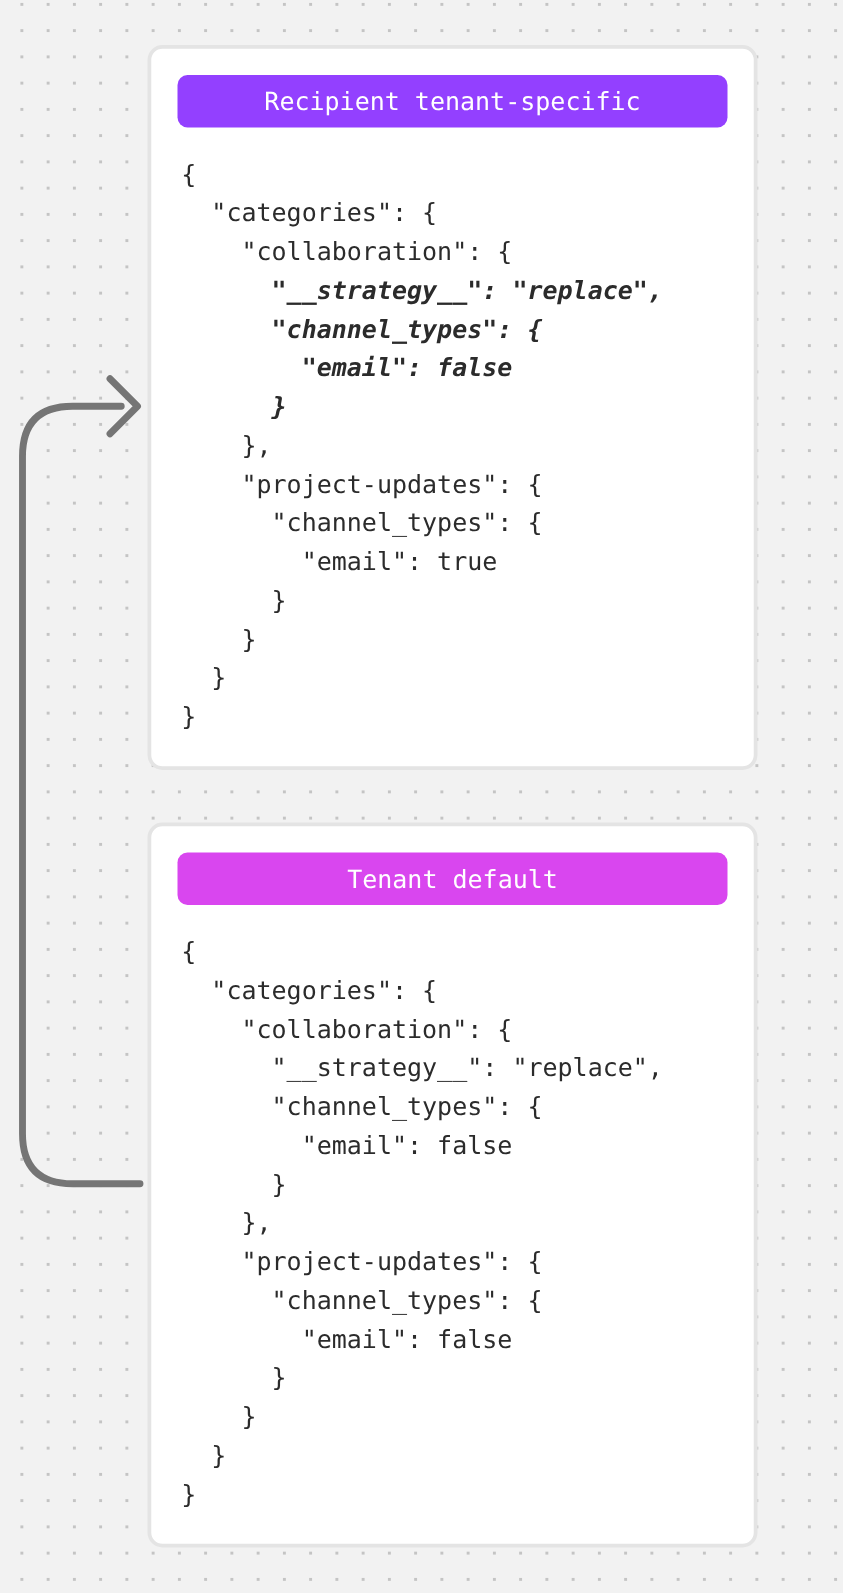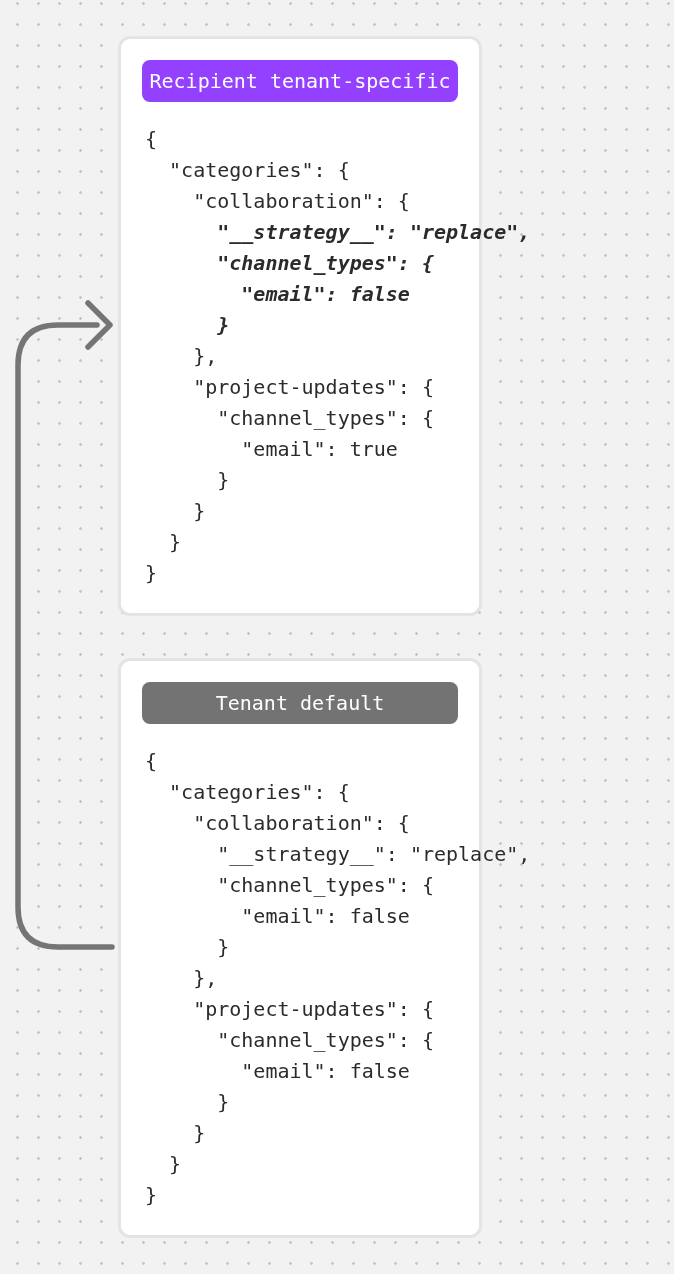--- a/index.html
+++ b/index.html
@@ -13,21 +13,21 @@
     overflow: hidden;
     background-color: #f2f2f2;
     background-image: radial-gradient(circle, #c4c4c4 1.15px, rgba(0,0,0,0) 1.5px);
     background-size: 21px 21px;
     background-position: 7px 14px;
     font-family: "DejaVu Sans Mono", "Liberation Mono", monospace;
   }
   .card {
     position: absolute;
     left: 118px;
-    width: 364px;
+    width: 488px;
     height: 580px;
     box-sizing: border-box;
     background: #ffffff;
     border: 3px solid #e4e4e4;
     border-radius: 12px;
   }
   .card.top { top: 36px; }
   .card.bottom { top: 658px; }
   .badge {
     margin: 21px 21px 0 21px;
@@ -67,15 +67,15 @@
   <path d="M112 652 H58 Q18 652 18 612 V70 Q18 30 58 30 H97" fill="none" stroke-width="5.5" stroke-linecap="round" stroke-linejoin="round" stroke="#757575"></path>
   <path d="M88 8 L110 30 L88 52" fill="none" stroke-width="5.5" stroke-linecap="round" stroke-linejoin="round" stroke="#757575"></path>
 </svg>
 
 <div class="card top">
   <div class="badge" style="background: rgb(147, 64, 255);">Recipient tenant-specific</div>
   <div class="code"><div class="code-line">{</div><div class="code-line">  "categories": {</div><div class="code-line">    "collaboration": {</div><div class="code-line em">      "__strategy__": "replace",</div><div class="code-line em">      "channel_types": {</div><div class="code-line em">        "email": false</div><div class="code-line em">      }</div><div class="code-line">    },</div><div class="code-line">    "project-updates": {</div><div class="code-line">      "channel_types": {</div><div class="code-line">        "email": true</div><div class="code-line">      }</div><div class="code-line">    }</div><div class="code-line">  }</div><div class="code-line">}</div></div>
 </div>
 
 <div class="card bottom">
-  <div class="badge" style="background: #737373;">Tenant default</div>
+  <div class="badge" style="background: #d946ef;">Tenant default</div>
   <div class="code"><div class="code-line">{</div><div class="code-line">  "categories": {</div><div class="code-line">    "collaboration": {</div><div class="code-line">      "__strategy__": "replace",</div><div class="code-line">      "channel_types": {</div><div class="code-line">        "email": false</div><div class="code-line">      }</div><div class="code-line">    },</div><div class="code-line">    "project-updates": {</div><div class="code-line">      "channel_types": {</div><div class="code-line">        "email": false</div><div class="code-line">      }</div><div class="code-line">    }</div><div class="code-line">  }</div><div class="code-line">}</div></div>
 </div>
 
 </body></html>

